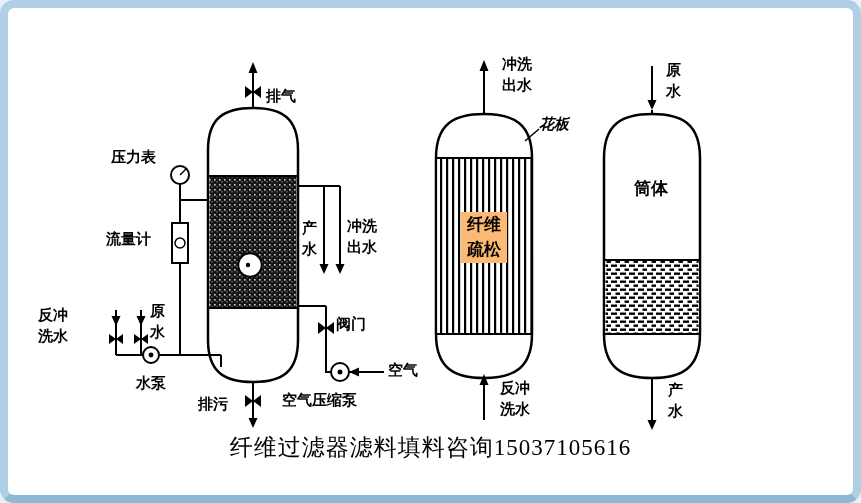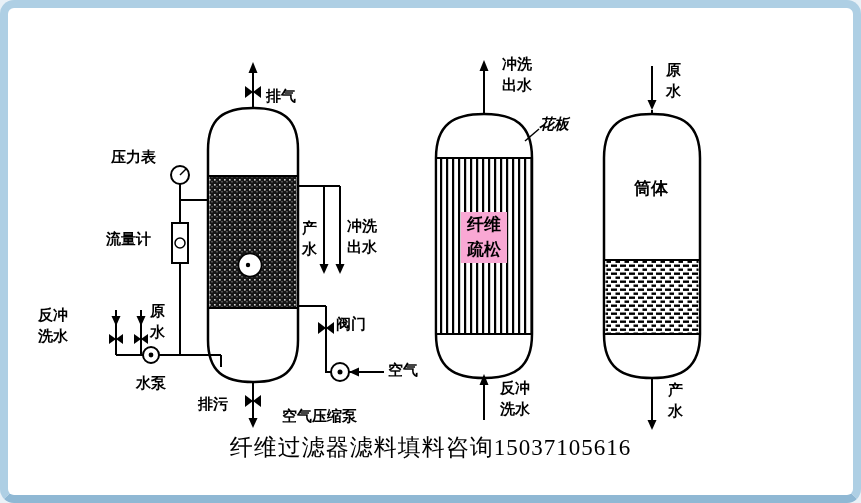--- a/index.html
+++ b/index.html
@@ -27,21 +27,21 @@
   }
   svg.diagram{position:absolute;left:0;top:0;}
   .lbl{
     position:absolute;
     font-size:15px;font-weight:bold;
     line-height:1.4;text-align:center;
     word-break:break-all;
     white-space:normal;
   }
   .lbl.big{font-size:17px;line-height:1.45;}
-  .lbl.bg{background:#f9a8d4;padding:1px 1px;}
+  .lbl.bg{background:#fdba74;padding:1px 1px;}
 </style>
 </head>
 <body>
 
 <div class="frame">
 
 
   <svg class="diagram" width="861" height="503" viewBox="0 0 861 503">
     <defs>
       <pattern id="pMedia" width="5" height="5" patternUnits="userSpaceOnUse">
@@ -143,21 +143,21 @@
   <div class="lbl" style="left:103px;top:139px;">压力表</div>
   <div class="lbl" style="left:98px;top:221px;">流量计</div>
   <div class="lbl" style="left:293px;top:210px;width:17px;">产水</div>
   <div class="lbl" style="left:337px;top:208px;width:34px;">冲洗出水</div>
   <div class="lbl" style="left:328px;top:306px;">阀门</div>
   <div class="lbl" style="left:28px;top:297px;width:34px;">反冲洗水</div>
   <div class="lbl" style="left:141px;top:293px;width:17px;">原水</div>
   <div class="lbl" style="left:128px;top:365px;">水泵</div>
   <div class="lbl" style="left:190px;top:386px;">排污</div>
   <div class="lbl" style="left:380px;top:352px;text-align:right;">空气</div>
-  <div class="lbl" style="left:274px;top:382px;margin-top:16px;">空气压缩泵</div>
+  <div class="lbl" style="left:274px;top:382px;">空气压缩泵</div>
 
   <div class="lbl" style="left:492px;top:46px;width:34px;">冲洗出水</div>
   <div class="lbl" style="left:531px;top:106px;font-style:italic;">花板</div>
   <div class="lbl big bg" style="left:453px;top:204px;width:44px;">纤维疏松</div>
   <div class="lbl" style="left:490px;top:370px;width:34px;">反冲洗水</div>
 
   <div class="lbl" style="left:657px;top:52px;width:17px;">原水</div>
   <div class="lbl big" style="left:626px;top:126px;margin-top:43px;">筒体</div>
   <div class="lbl" style="left:659px;top:372px;width:17px;">产水</div>
 

